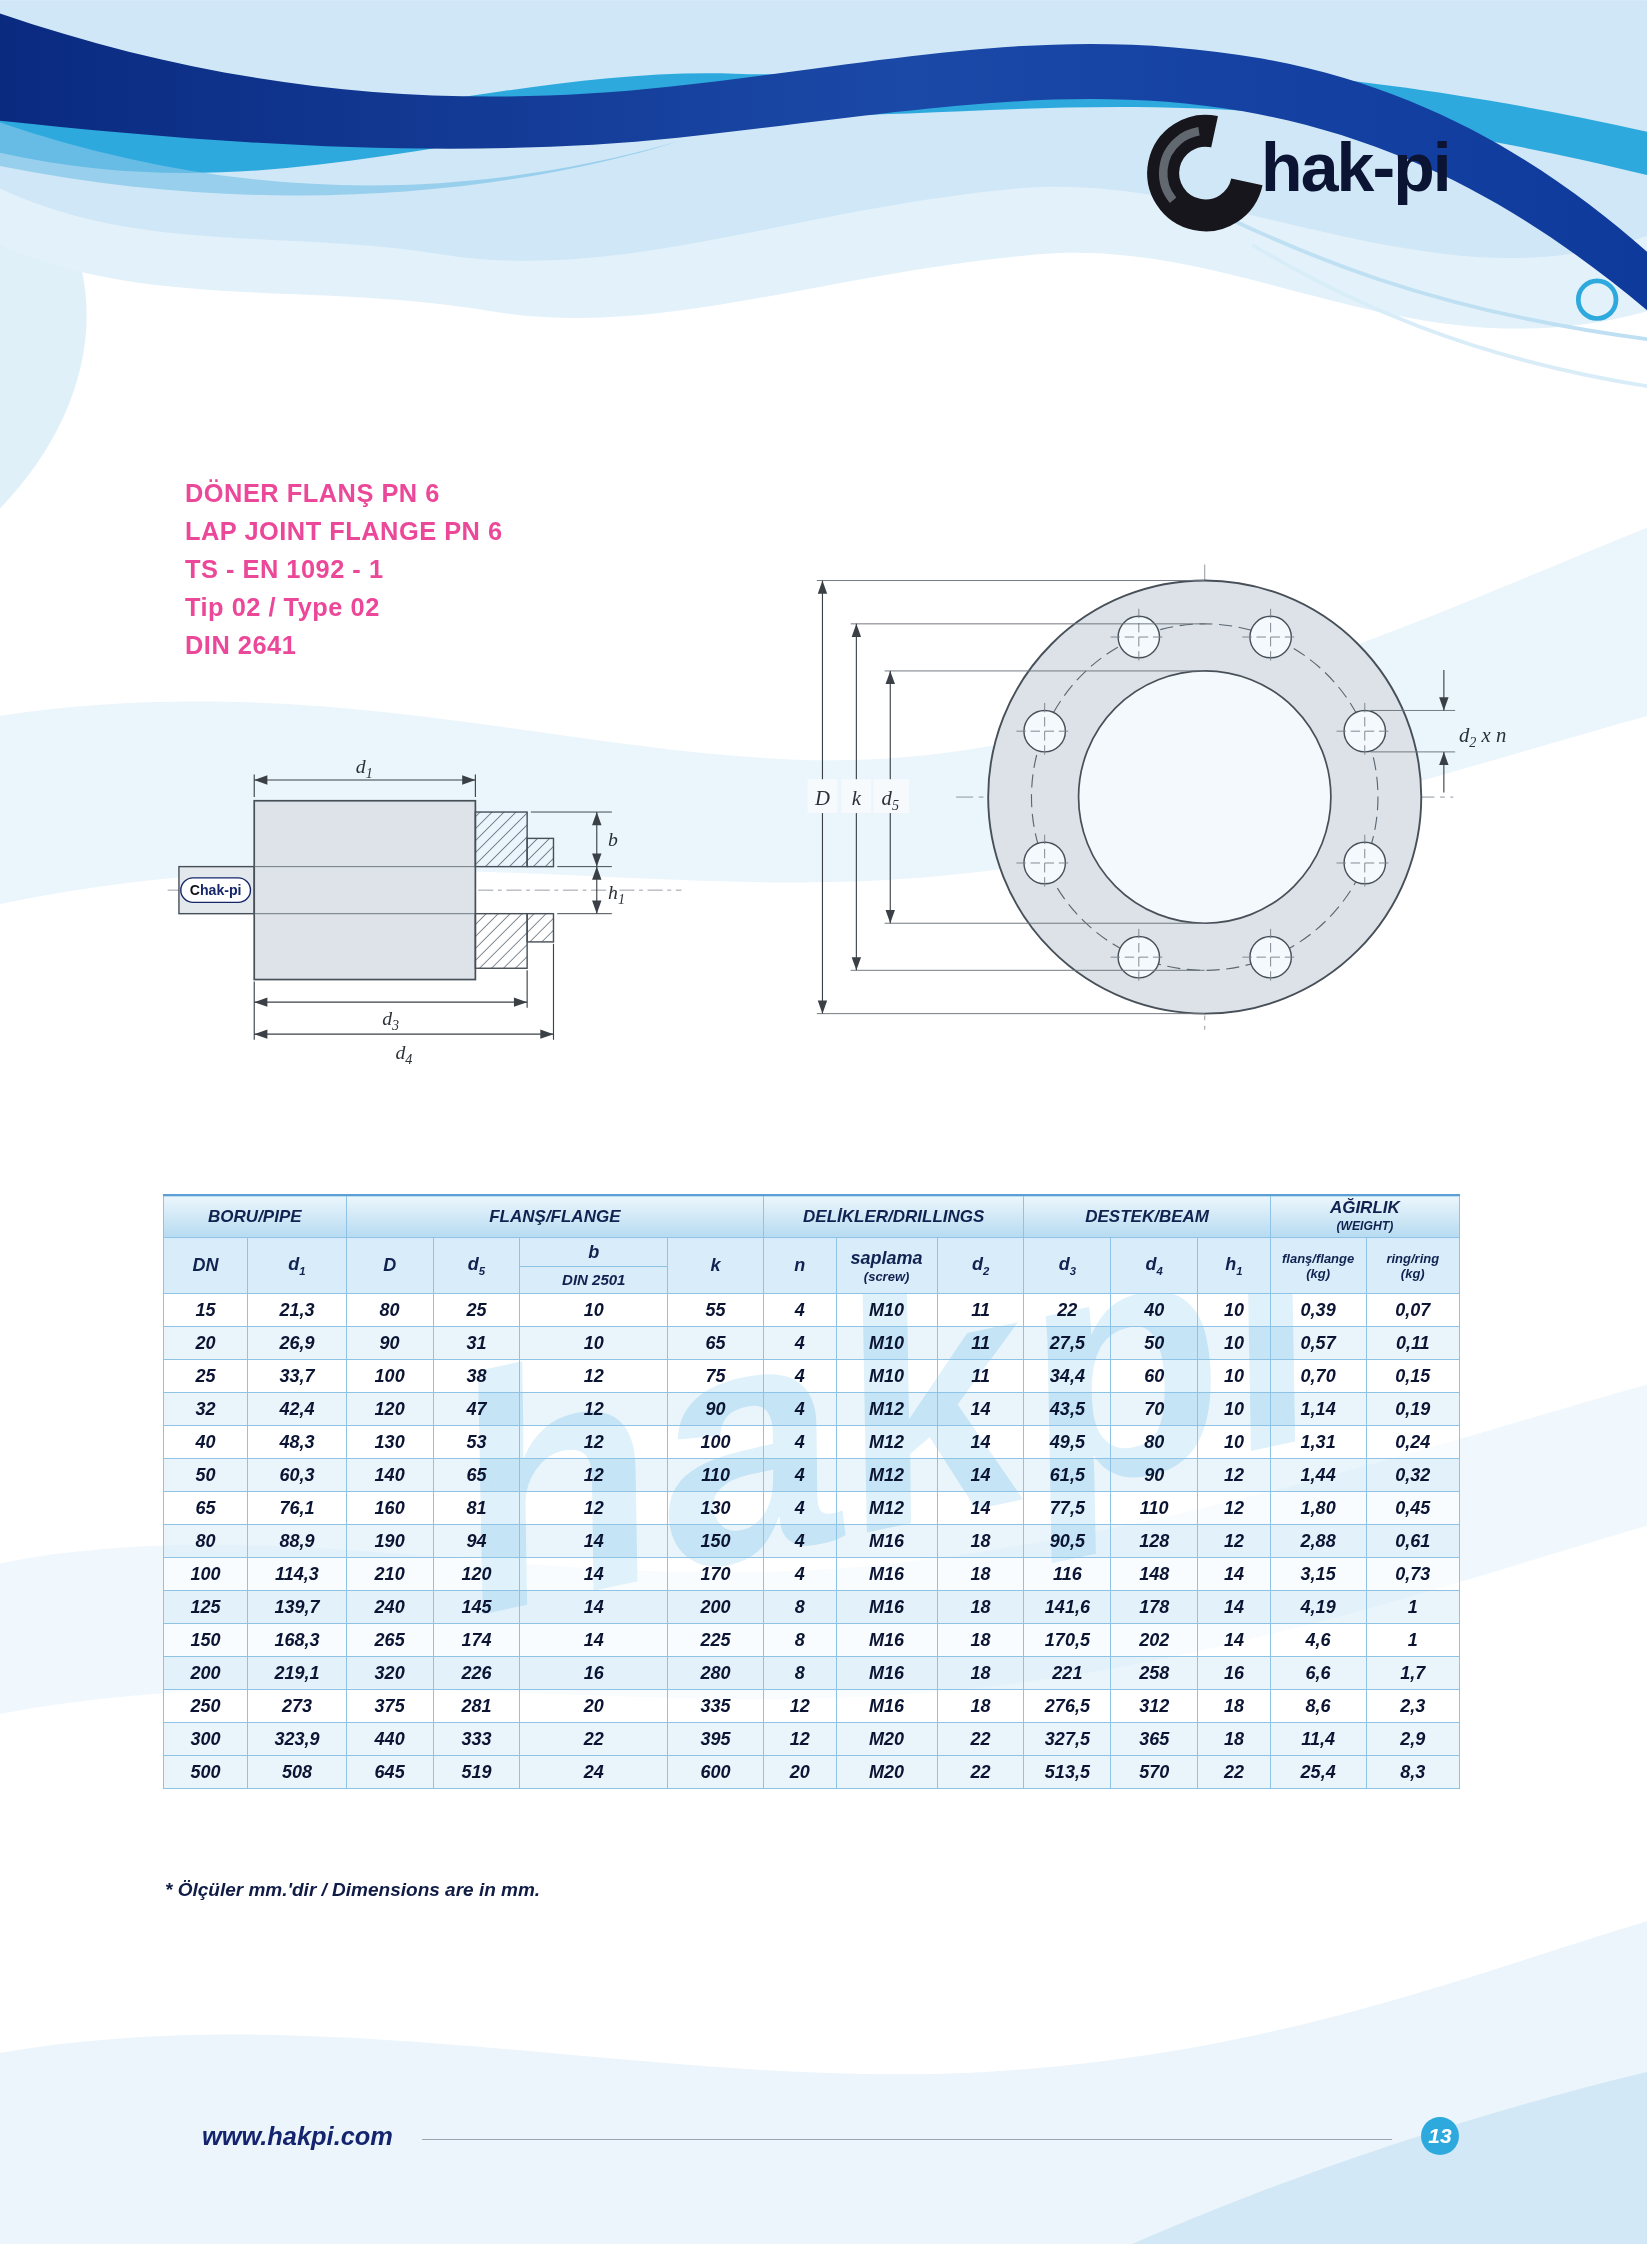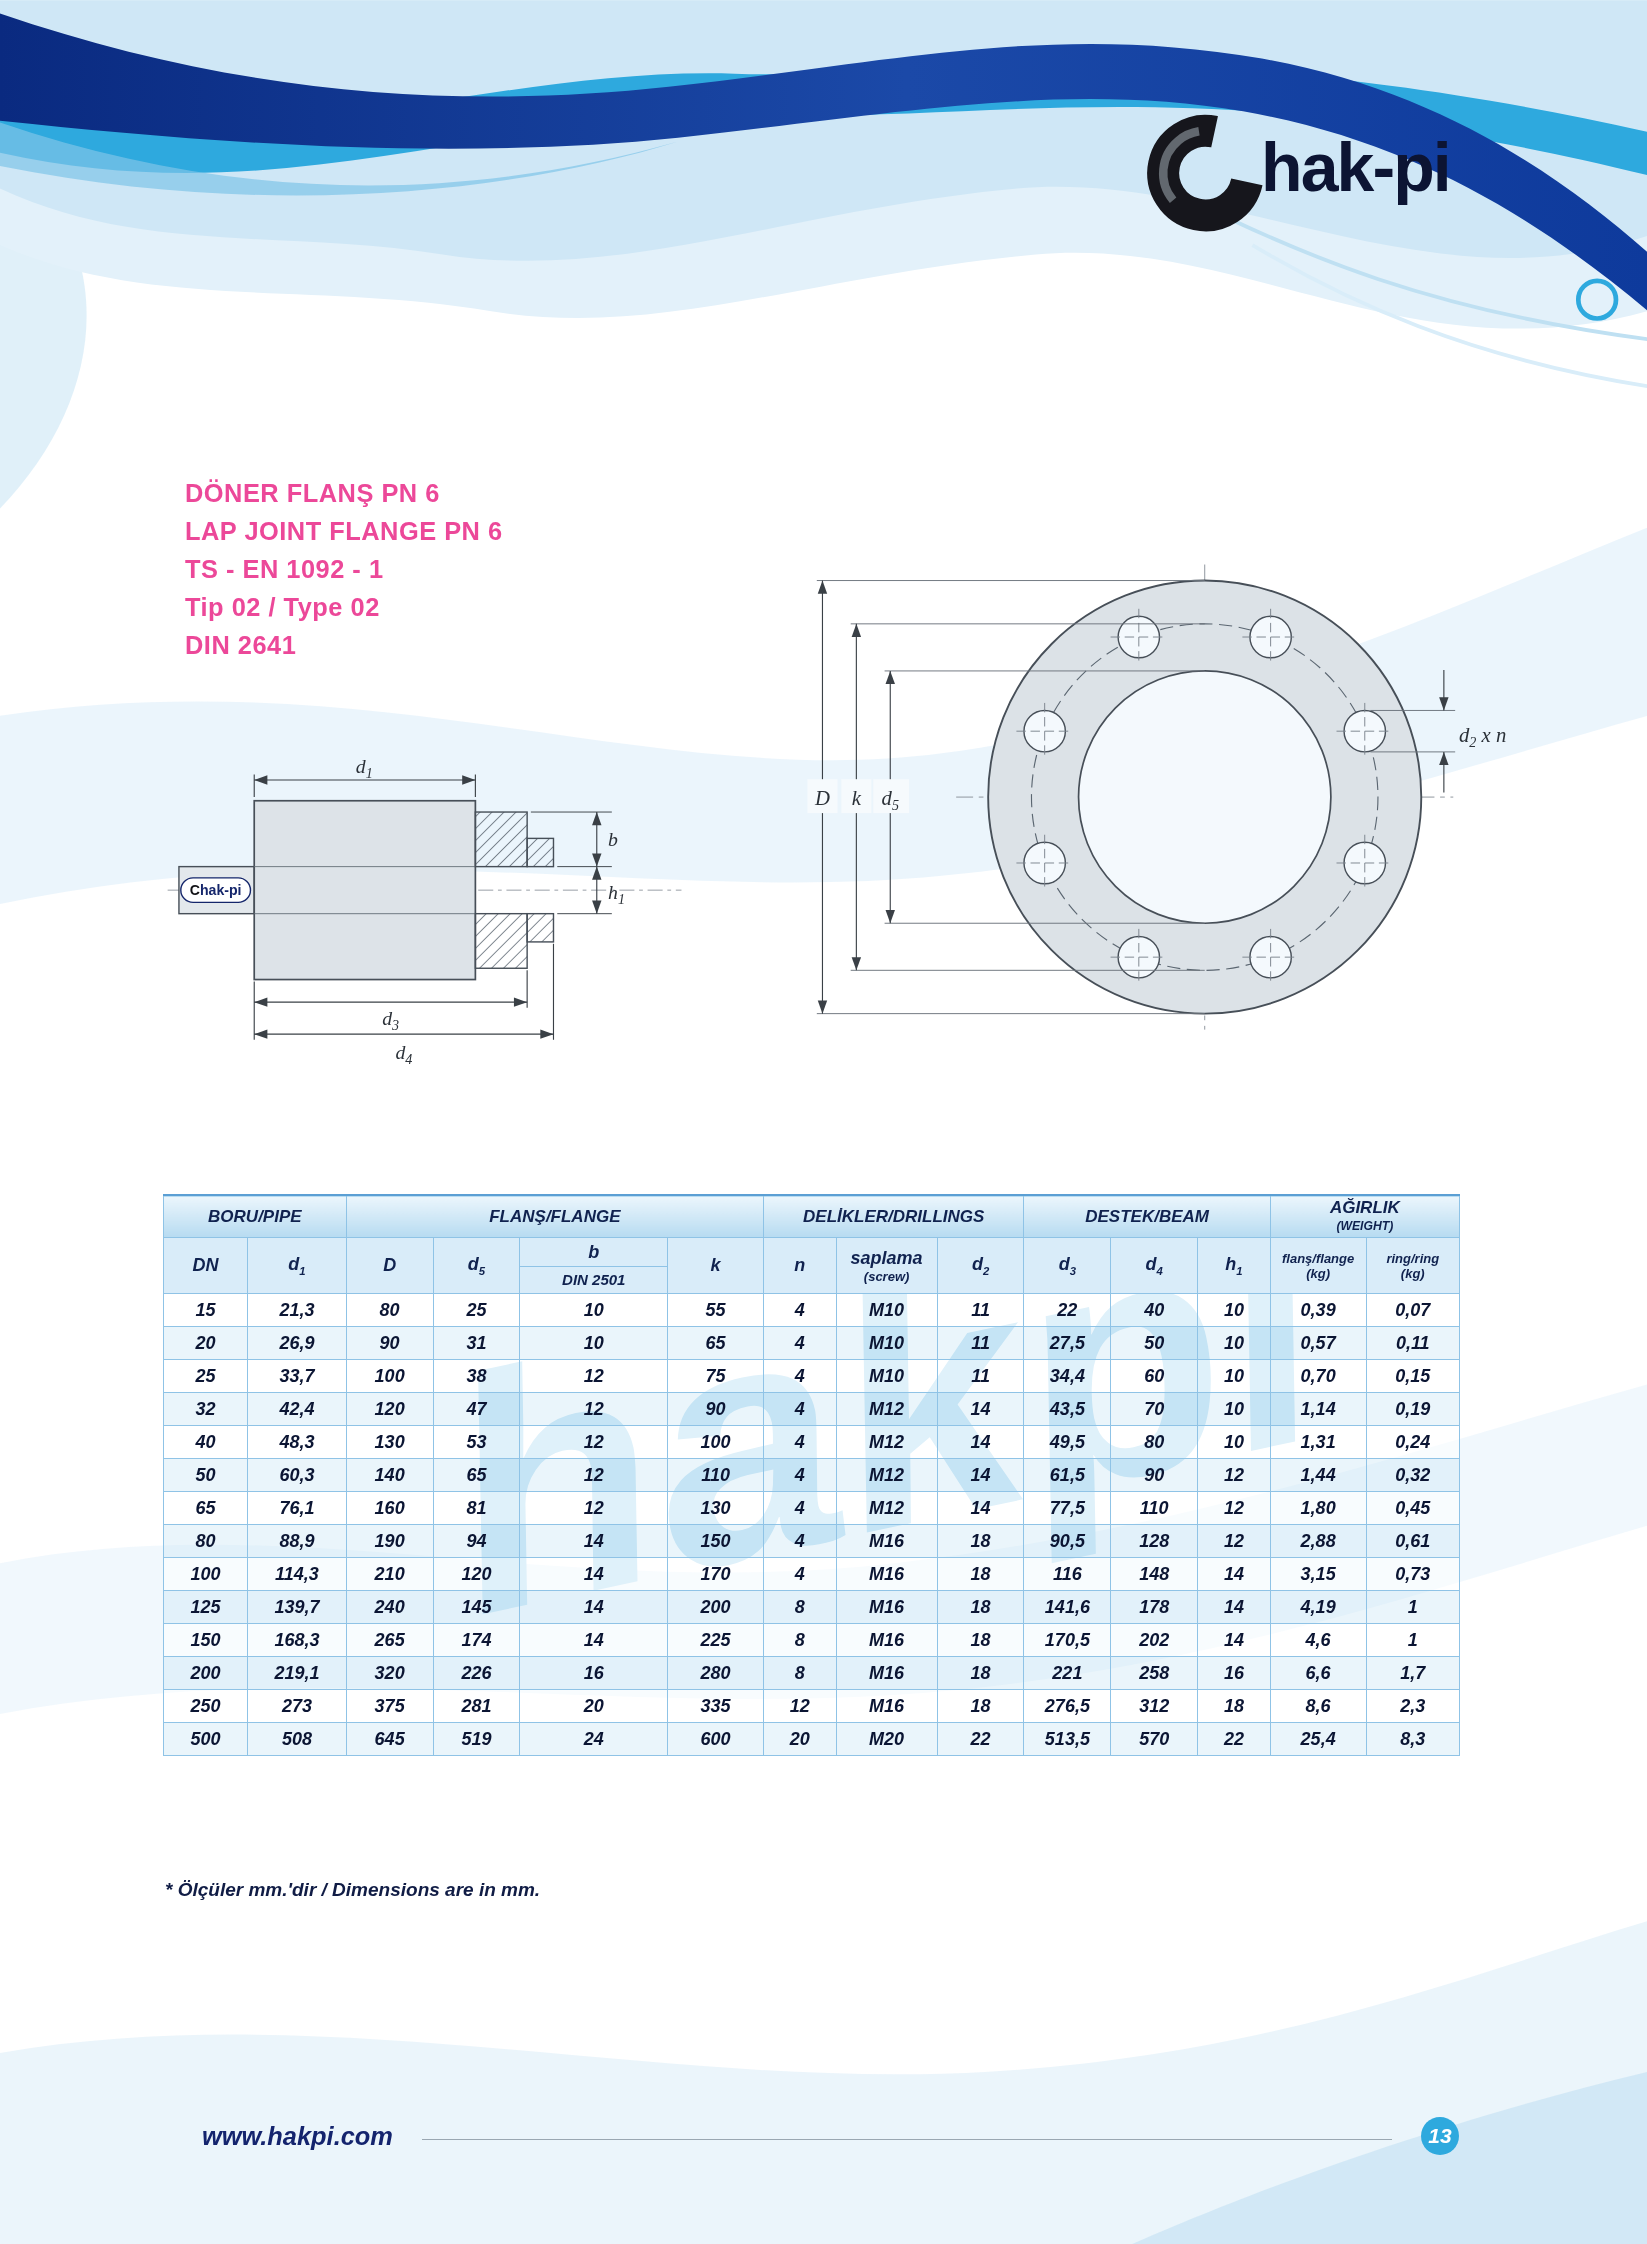--- a/index.html
+++ b/index.html
@@ -516,20 +516,36 @@
           <td>12</td>
           <td>M16</td>
           <td>18</td>
           <td>276,5</td>
           <td>312</td>
           <td>18</td>
           <td>8,6</td>
           <td>2,3</td>
         </tr>
         <tr class="r-odd">
+          <td>300</td>
+          <td>323,9</td>
+          <td>440</td>
+          <td>333</td>
+          <td>22</td>
+          <td>395</td>
+          <td>12</td>
+          <td>M20</td>
+          <td>22</td>
+          <td>327,5</td>
+          <td>365</td>
+          <td>18</td>
+          <td>11,4</td>
+          <td>2,9</td>
+        </tr>
+        <tr class="r-odd">
           <td>500</td>
           <td>508</td>
           <td>645</td>
           <td>519</td>
           <td>24</td>
           <td>600</td>
           <td>20</td>
           <td>M20</td>
           <td>22</td>
           <td>513,5</td>

